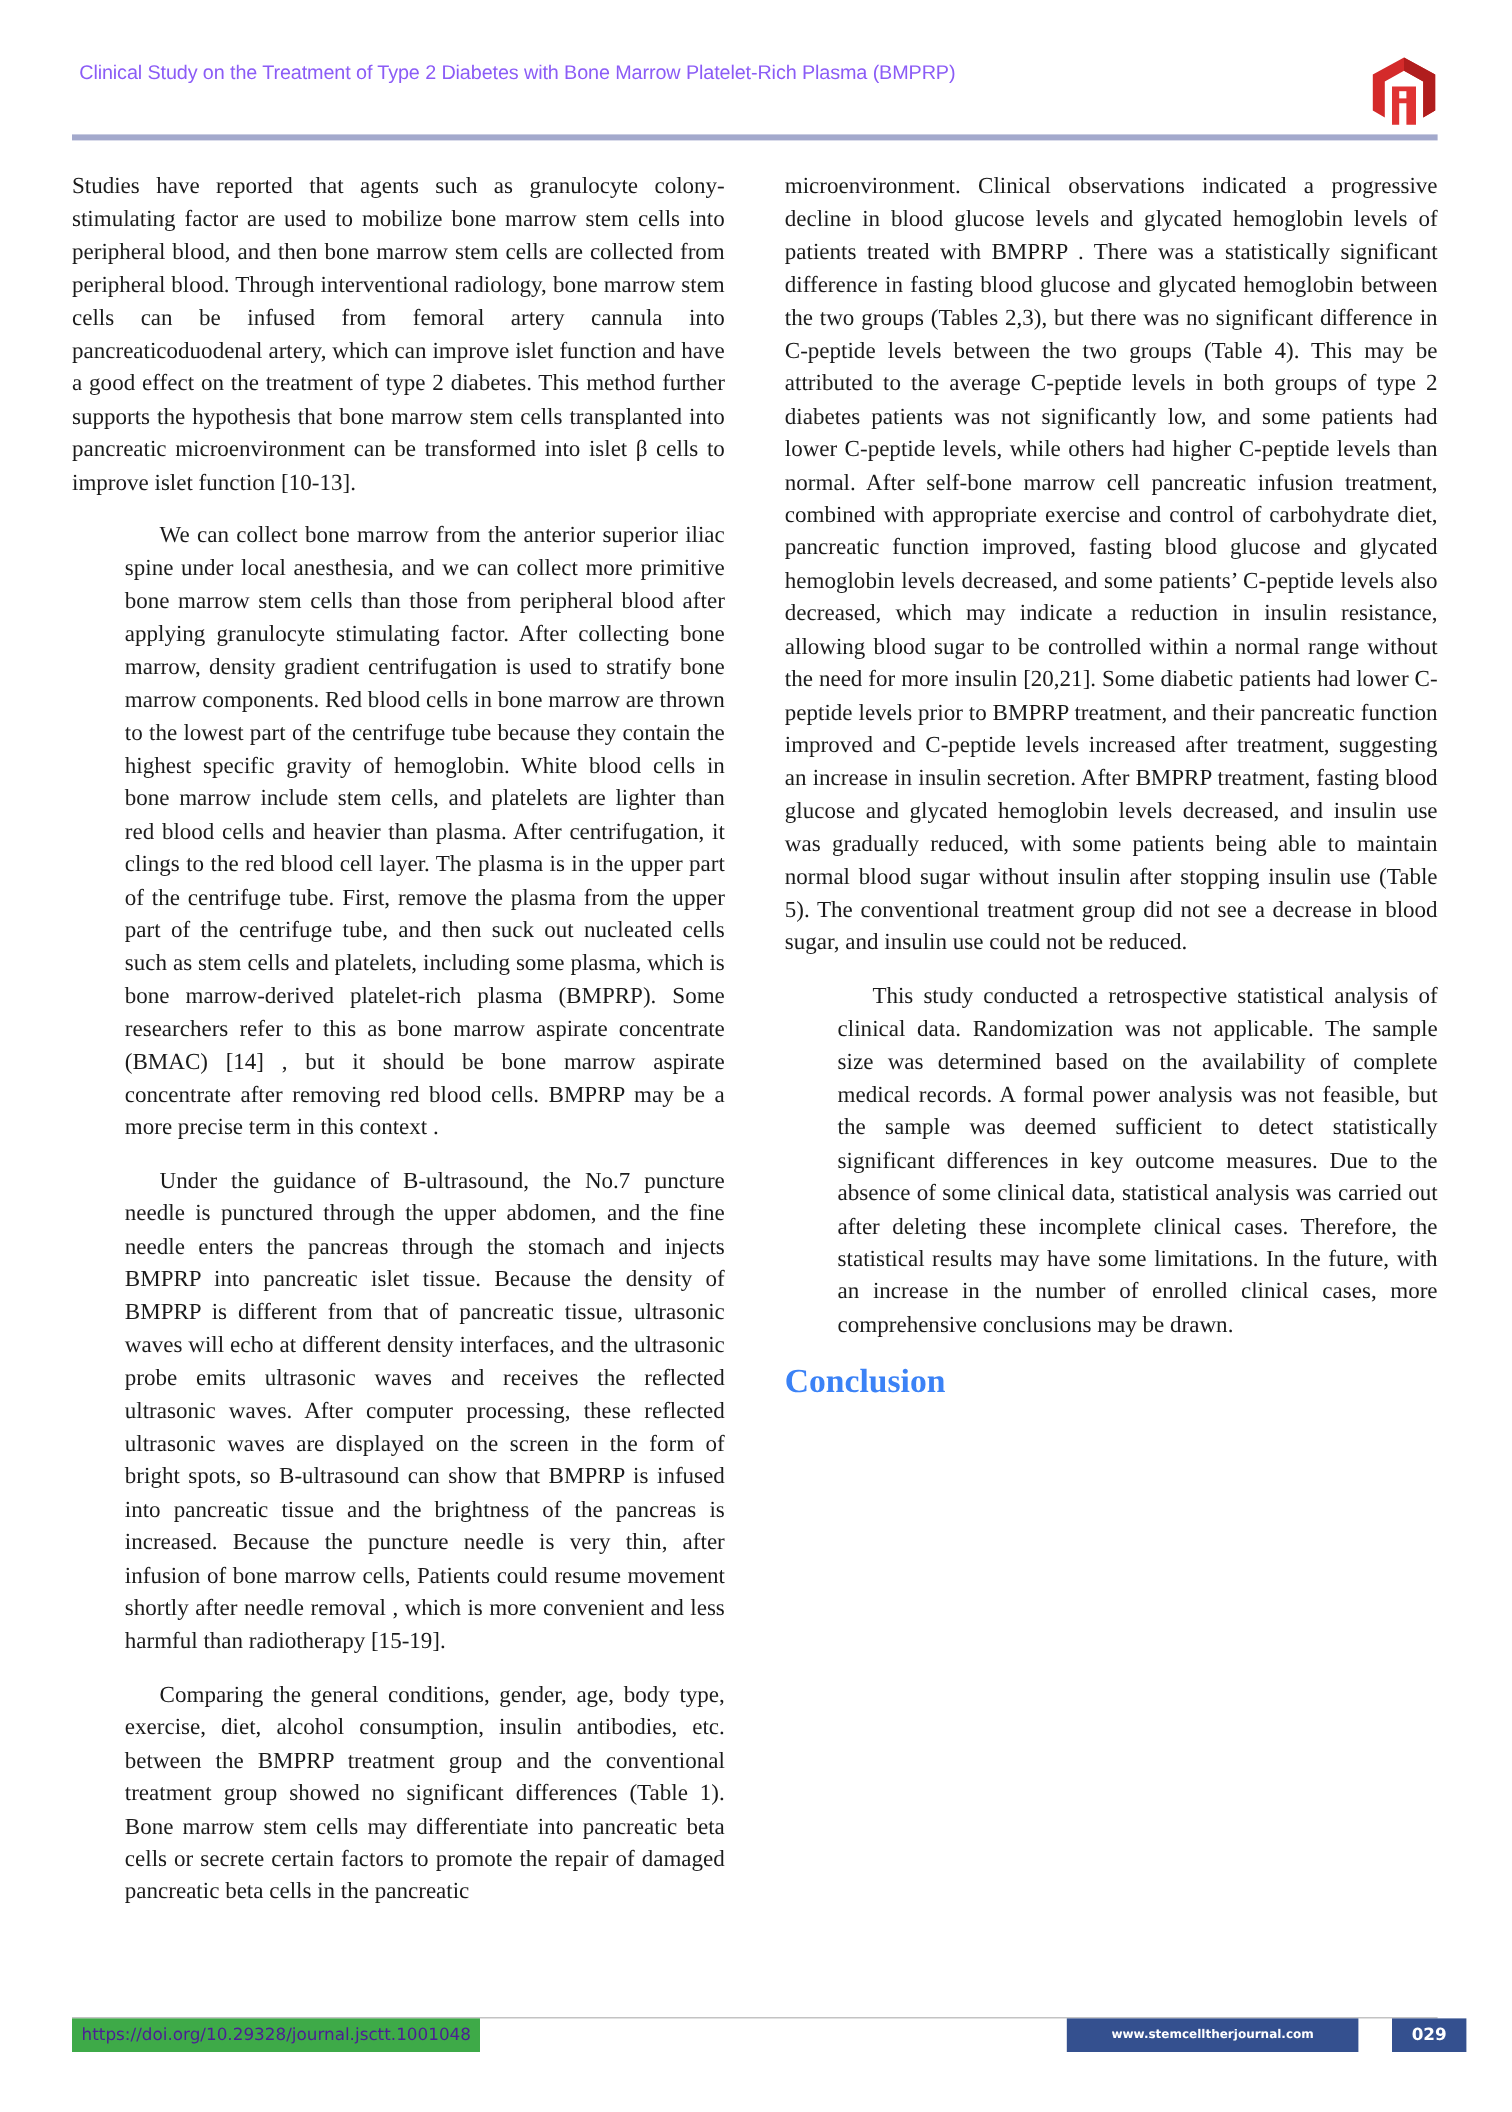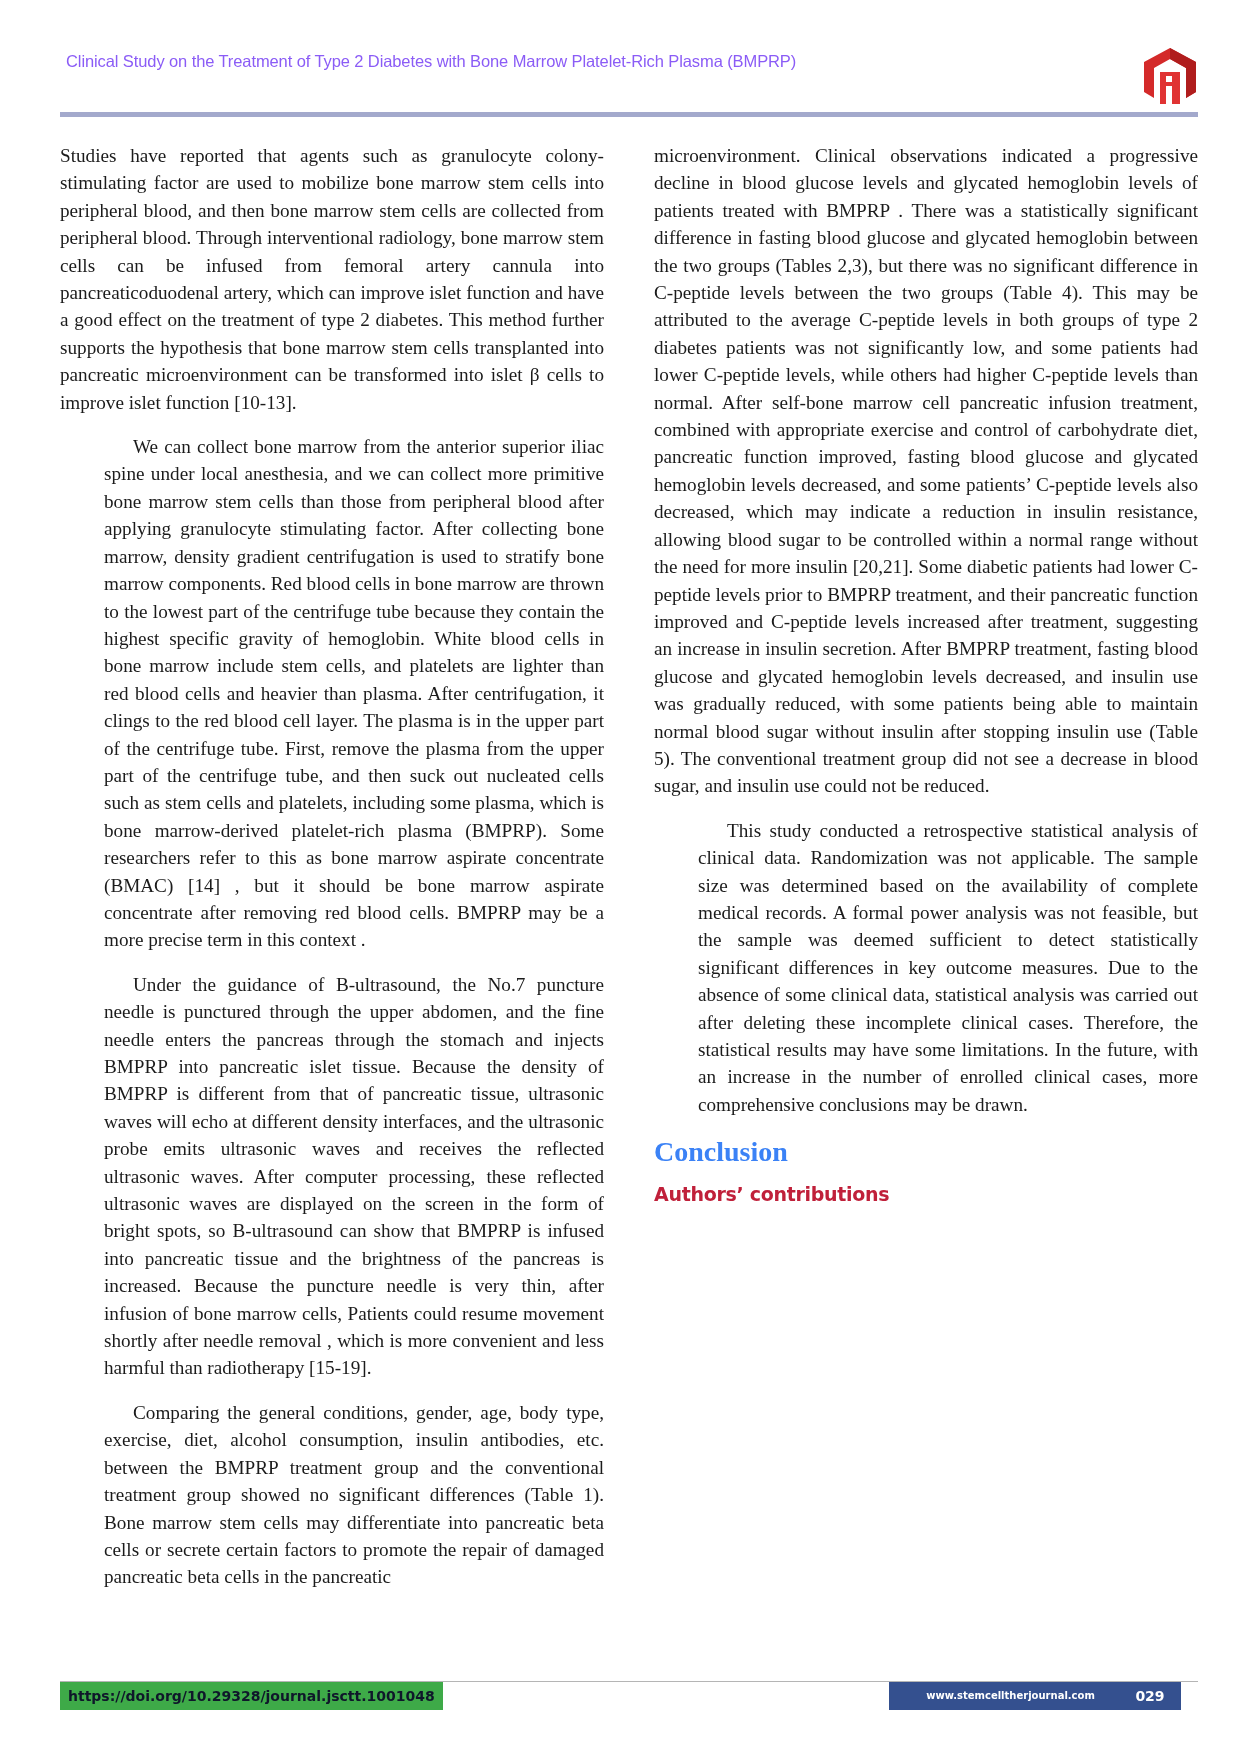--- a/index.html
+++ b/index.html
@@ -24,30 +24,30 @@
     margin: 8px 0 12px 0; line-height: 34px;
   }
   .h-red {
     font-family: "DejaVu Sans", sans-serif; font-weight: bold; font-size: 19px; color: #c0203a;
     margin: 4px 0 16px 0; line-height: 26px; letter-spacing: -0.3px;
   }
 
   .footer-rule { position: absolute; left: 60px; top: 1681px; width: 1138px; height: 1px; background: #b5b5b5; }
   .doi-badge {
     position: absolute; left: 60px; top: 1682px; height: 28px; padding: 0 8px;
-    background: #3eaa48; color: #0f172a;
-    font-family: "DejaVu Sans", sans-serif; font-weight: bold; font-size: 14px; line-height: 28px;
+    background: #3eaa48; color: #4c1d95;
+    font-family: "DejaVu Sans", sans-serif; font-weight: normal; font-size: 14px; line-height: 28px;
   }
   .site-badge {
     position: absolute; left: 889px; top: 1682px; height: 28px; width: 243px;
     background: #34508f; color: #ffffff; text-align: center;
     font-family: "DejaVu Sans", sans-serif; font-weight: bold; font-size: 10px; line-height: 28px;
   }
   .page-badge {
-    position: absolute; left: 1119px; top: 1682px; height: 28px; width: 62px;
+    position: absolute; left: 1160px; top: 1682px; height: 28px; width: 62px;
     background: #34508f; color: #ffffff; text-align: center;
     font-family: "DejaVu Sans", sans-serif; font-weight: bold; font-size: 14px; line-height: 28px;
   }
 </style>
 </head>
 <body>
 
 <div class="header-title">Clinical Study on the Treatment of Type 2 Diabetes with Bone Marrow Platelet-Rich Plasma (BMPRP)</div>
 
 <svg class="logo" viewBox="0 0 60 60">
@@ -65,20 +65,19 @@
   <p class="indent">Under the guidance of B-ultrasound, the No.7 puncture needle is punctured through the upper abdomen, and the fine needle enters the pancreas through the stomach and injects BMPRP into pancreatic islet tissue. Because the density of BMPRP is different from that of pancreatic tissue, ultrasonic waves will echo at different density interfaces, and the ultrasonic probe emits ultrasonic waves and receives the reflected ultrasonic waves. After computer processing, these reflected ultrasonic waves are displayed on the screen in the form of bright spots, so B-ultrasound can show that BMPRP is infused into pancreatic tissue and the brightness of the pancreas is increased. Because the puncture needle is very thin, after infusion of bone marrow cells, Patients could resume movement shortly after needle removal , which is more convenient and less harmful than radiotherapy [15-19].</p>
   <p class="indent">Comparing the general conditions, gender, age, body type, exercise, diet, alcohol consumption, insulin antibodies, etc. between the BMPRP treatment group and the conventional treatment group showed no significant differences (Table 1). Bone marrow stem cells may differentiate into pancreatic beta cells or secrete certain factors to promote the repair of damaged pancreatic beta cells in the pancreatic</p>
 </div>
 
 <div class="col col-right">
   <p>microenvironment. Clinical observations indicated a progressive decline in blood glucose levels and glycated hemoglobin levels of patients treated with BMPRP . There was a statistically significant difference in fasting blood glucose and glycated hemoglobin between the two groups (Tables 2,3), but there was no significant difference in C-peptide levels between the two groups (Table 4). This may be attributed to the average C-peptide levels in both groups of type 2 diabetes patients was not significantly low, and some patients had lower C-peptide levels, while others had higher C-peptide levels than normal. After self-bone marrow cell pancreatic infusion treatment, combined with appropriate exercise and control of carbohydrate diet, pancreatic function improved, fasting blood glucose and glycated hemoglobin levels decreased, and some patients’ C-peptide levels also decreased, which may indicate a reduction in insulin resistance, allowing blood sugar to be controlled within a normal range without the need for more insulin [20,21]. Some diabetic patients had lower C-peptide levels prior to BMPRP treatment, and their pancreatic function improved and C-peptide levels increased after treatment, suggesting an increase in insulin secretion. After BMPRP treatment, fasting blood glucose and glycated hemoglobin levels decreased, and insulin use was gradually reduced, with some patients being able to maintain normal blood sugar without insulin after stopping insulin use (Table 5). The conventional treatment group did not see a decrease in blood sugar, and insulin use could not be reduced.</p>
   <p class="indent">This study conducted a retrospective statistical analysis of clinical data. Randomization was not applicable. The sample size was determined based on the availability of complete medical records. A formal power analysis was not feasible, but the sample was deemed sufficient to detect statistically significant differences in key outcome measures.  Due to the absence of some clinical data, statistical analysis was carried out after deleting these incomplete clinical cases. Therefore, the statistical results may have some limitations. In the future, with an increase in the number of enrolled clinical cases, more comprehensive conclusions may be drawn.</p>
 
   <div class="h-conclusion">Conclusion</div>
 
-  <div class="h-red">Authors’ contributions</div>
 
 </div>
 
 <div class="footer-rule"></div>
 <a class="doi-badge">https://doi.org/10.29328/journal.jsctt.1001048</a>
 <a class="site-badge">www.stemcelltherjournal.com</a>
 <div class="page-badge">029</div>
 
 </body></html>

